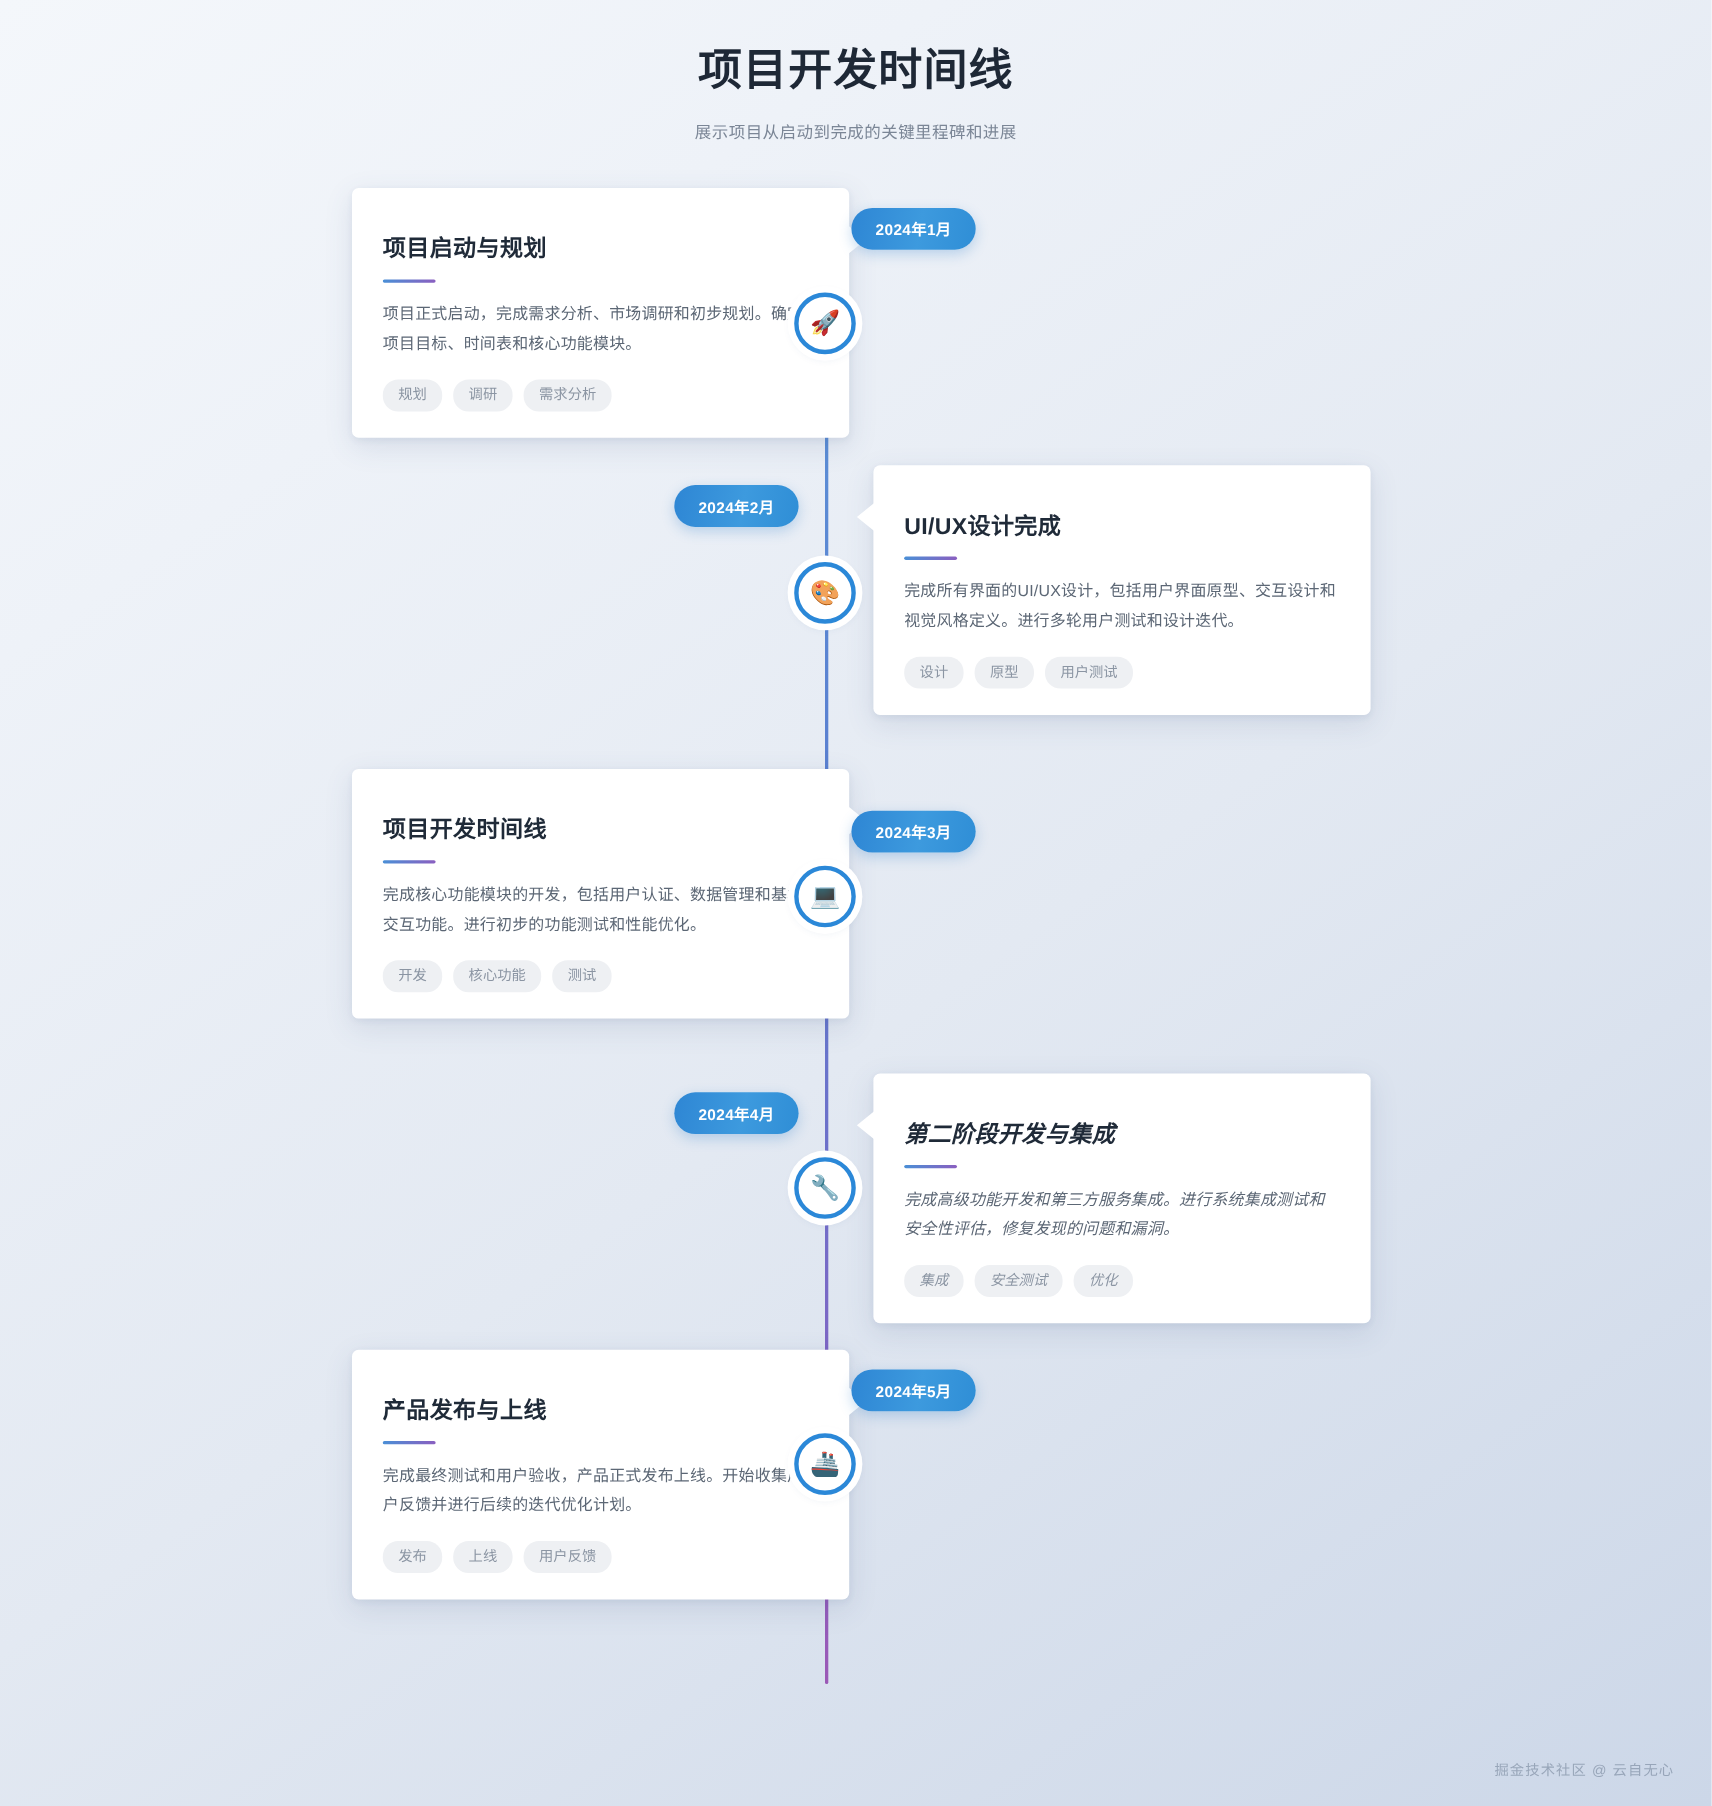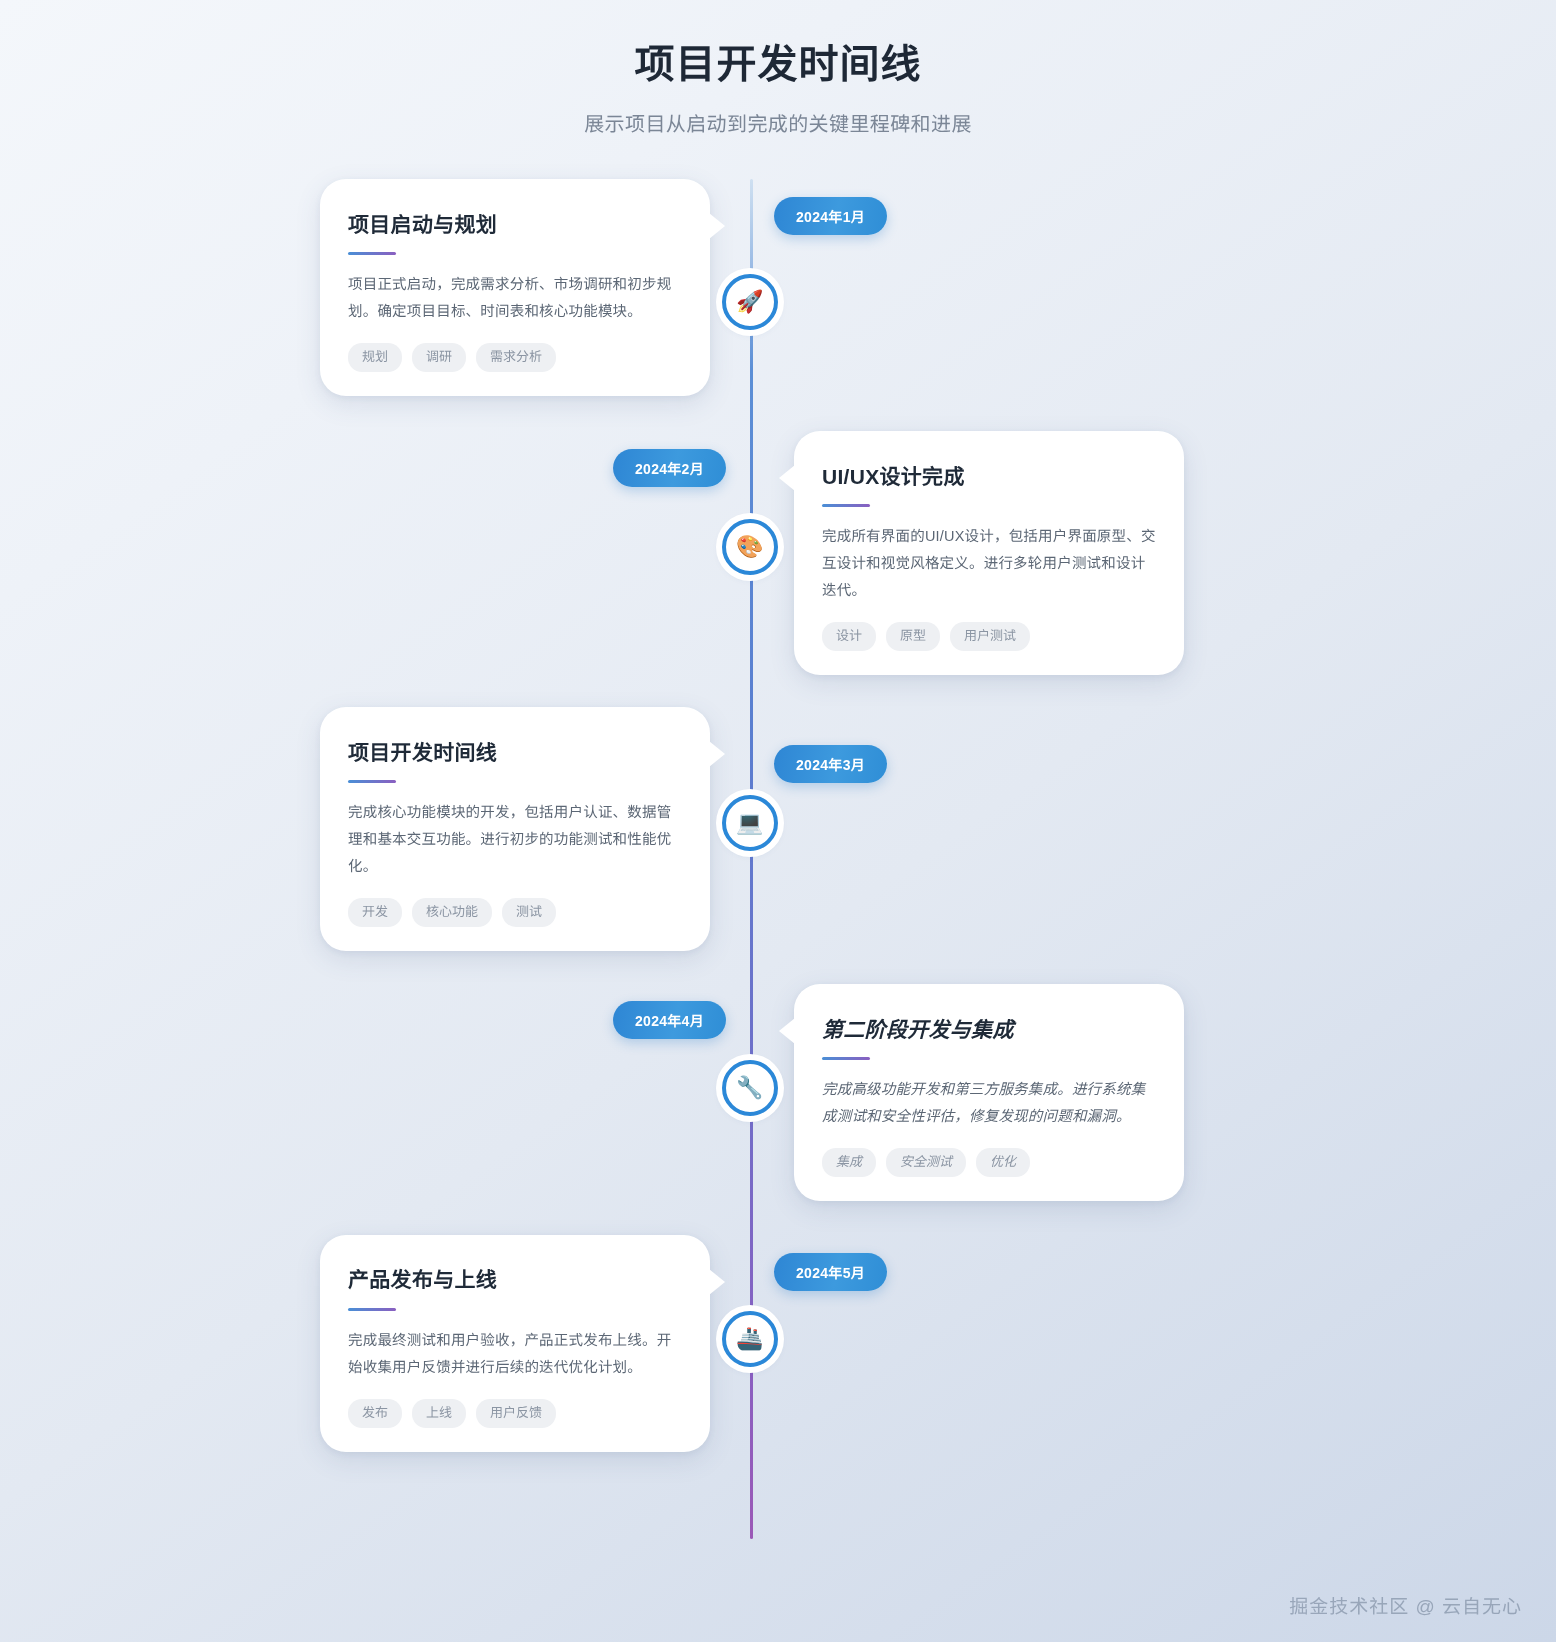--- a/index.html
+++ b/index.html
@@ -23,21 +23,21 @@
   }
   .page-title {
     font-size: 40px;
     font-weight: 700;
     color: #1e2836;
     letter-spacing: 1px;
     line-height: 1.3;
   }
   .page-subtitle {
     margin-top: 18px;
-    font-size: 20px;
+    font-size: 15px;
     color: #7b8696;
     letter-spacing: 0.4px;
   }
 
   
   .timeline {
     position: relative;
     width: 1556px;
     margin-top: 42px;
     padding-bottom: 60px;
@@ -89,24 +89,24 @@
     box-shadow: 0 4px 12px rgba(45,125,200,0.28);
     z-index: 3;
     white-space: nowrap;
   }
   .date-badge.right { left: 774px; }
   .date-badge.left  { right: 830px; }
 
   
   .card {
     position: absolute;
-    width: 390px;
+    width: 452px;
     background: #ffffff;
-    border-radius: 26px;
-    padding: 32px 28px 24px 28px;
+    border-radius: 6px;
+    padding: 42px 28px 24px 28px;
     box-shadow: 0 8px 26px rgba(60,85,130,0.13), 0 2px 6px rgba(60,85,130,0.07);
     z-index: 2;
   }
   .card.left  { left: 320px; }
   .card.right { left: 794px; }
 
   
   .card::after {
     content: "";
     position: absolute;
@@ -159,21 +159,21 @@
     border-radius: 14px;
     line-height: 1.3;
     white-space: nowrap;
   }
 
   
   .watermark {
     position: absolute;
     right: 34px;
     bottom: 24px;
-    font-size: 19px;
+    font-size: 13px;
     color: rgba(108,124,146,0.55);
     letter-spacing: 1px;
     white-space: nowrap;
   }
 </style>
 </head>
 <body>
 
 <header class="page-header">
   <h1 class="page-title">项目开发时间线</h1>

